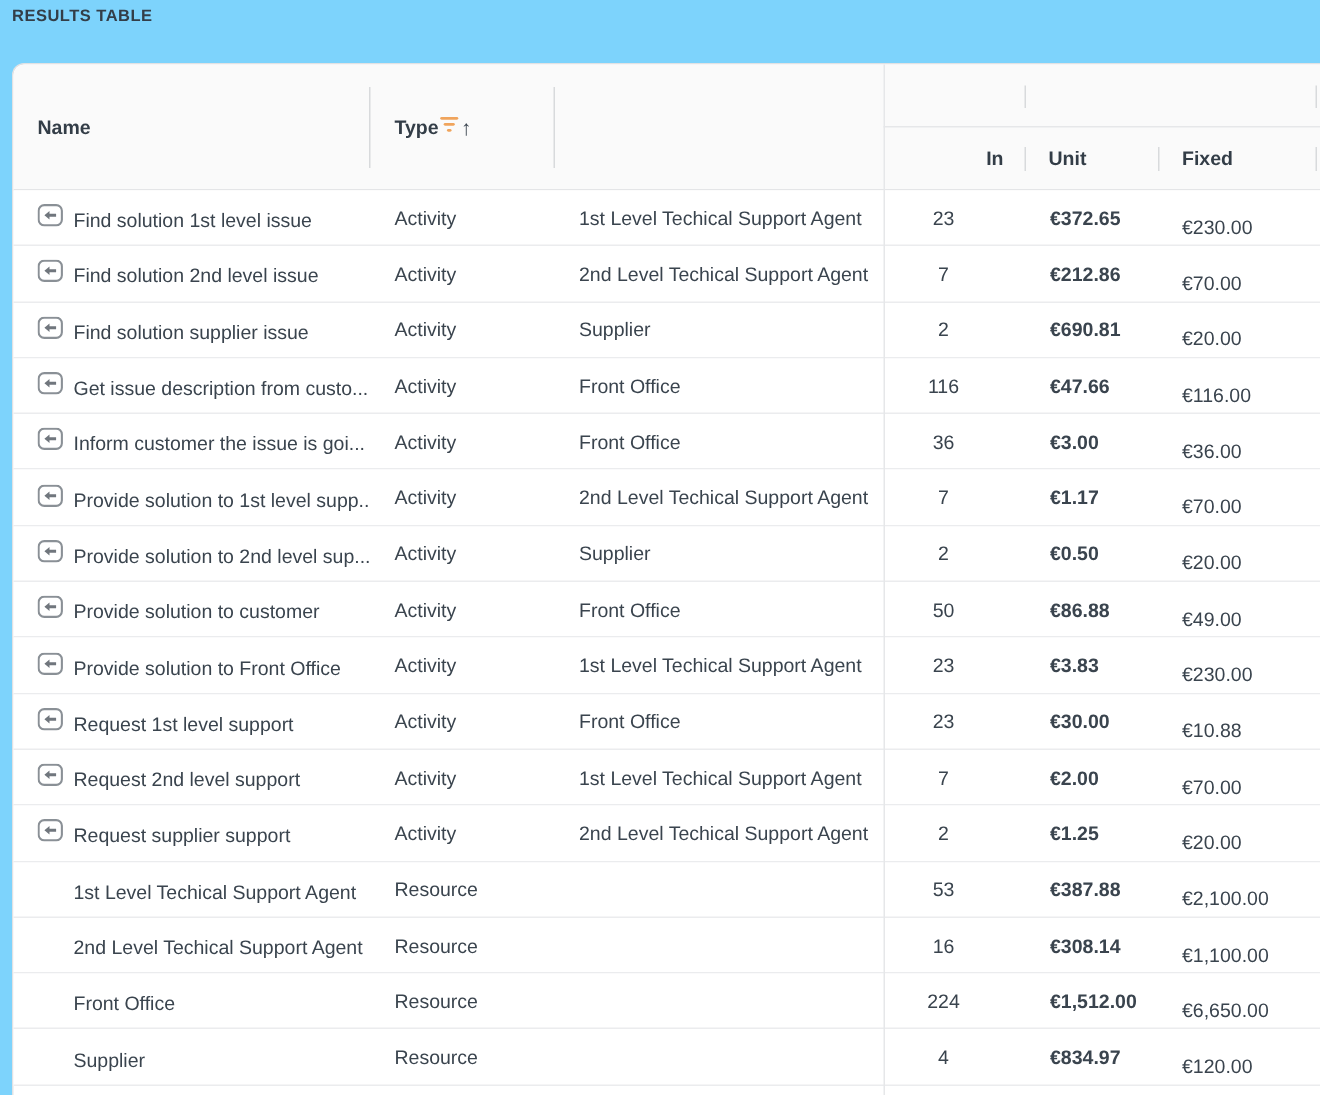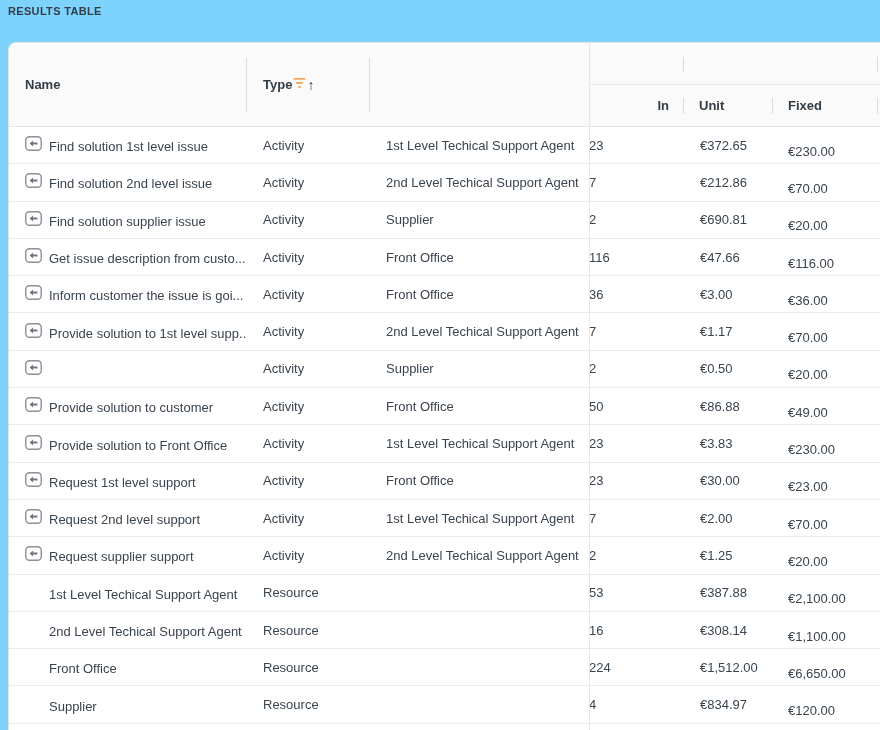--- a/index.html
+++ b/index.html
@@ -51,22 +51,22 @@
     display:grid;
     grid-template-columns:237px 123px 220px 94px 89px 105px 36px;
     height:37.3px; box-sizing:border-box;
     border-bottom:1px solid #ebecee;
     align-items:center; font-size:13px; color:#3a444e; background:#fff;
   }
   .bc { white-space:nowrap; overflow:hidden; }
   .bc-name    { padding-left:16px; display:flex; align-items:flex-end; gap:7px; }
   .bc-type    { padding-left:17px; }
   .bc-process { padding-left:17px; }
-  .bc-in      { text-align:left; padding-right:14px; }
-  .bc-unit    { padding-left:17px; }
+  .bc-in      { text-align:center; padding-right:14px; }
+  .bc-unit    { padding-left:17px;font-weight:bold; }
   .bc-fixed   { padding-left:16px;margin-top:12px; }
   .task-icon { flex:0 0 auto; display:block; }
   .task-icon.hidden { visibility:hidden; }
   .col-divider { position:absolute; left:580px; top:0; bottom:0; width:1px; background:#e6e7e9; }
 </style>
 </head>
 <body>
 
 <div class="screen">
 
@@ -214,20 +214,21 @@
     <div class="bc bc-fixed">€70.00</div>
   </div>
         <div class="trow">
     <div class="bc bc-name">
       <span class="task-icon">
         <svg width="17" height="15" viewBox="0 0 17 15" aria-hidden="true">
           <rect x="0.75" y="0.75" width="15.5" height="13.5" rx="3.8" fill="none" stroke="#8a9096" stroke-width="1.4"></rect>
           <path d="M4.6 7.5 L8 4.6 L8 6.5 L12.4 6.5 L12.4 8.5 L8 8.5 L8 10.4 Z" fill="#70767d"></path>
         </svg>
       </span>
+      <span>Provide solution to 2nd level sup...</span>
     </div>
     <div class="bc bc-type">Activity</div>
     <div class="bc bc-process">Supplier</div>
     <div class="bc bc-in">2</div>
     <div class="bc bc-unit">€0.50</div>
     <div class="bc bc-fixed">€20.00</div>
   </div>
         <div class="trow">
     <div class="bc bc-name">
       <span class="task-icon">
@@ -267,21 +268,21 @@
           <rect x="0.75" y="0.75" width="15.5" height="13.5" rx="3.8" fill="none" stroke="#8a9096" stroke-width="1.4"></rect>
           <path d="M4.6 7.5 L8 4.6 L8 6.5 L12.4 6.5 L12.4 8.5 L8 8.5 L8 10.4 Z" fill="#70767d"></path>
         </svg>
       </span>
       <span>Request 1st level support</span>
     </div>
     <div class="bc bc-type">Activity</div>
     <div class="bc bc-process">Front Office</div>
     <div class="bc bc-in">23</div>
     <div class="bc bc-unit">€30.00</div>
-    <div class="bc bc-fixed">€23.00</div>
+    <div class="bc bc-fixed">€10.88</div>
   </div>
         <div class="trow">
     <div class="bc bc-name">
       <span class="task-icon">
         <svg width="17" height="15" viewBox="0 0 17 15" aria-hidden="true">
           <rect x="0.75" y="0.75" width="15.5" height="13.5" rx="3.8" fill="none" stroke="#8a9096" stroke-width="1.4"></rect>
           <path d="M4.6 7.5 L8 4.6 L8 6.5 L12.4 6.5 L12.4 8.5 L8 8.5 L8 10.4 Z" fill="#70767d"></path>
         </svg>
       </span>
       <span>Request 2nd level support</span>

